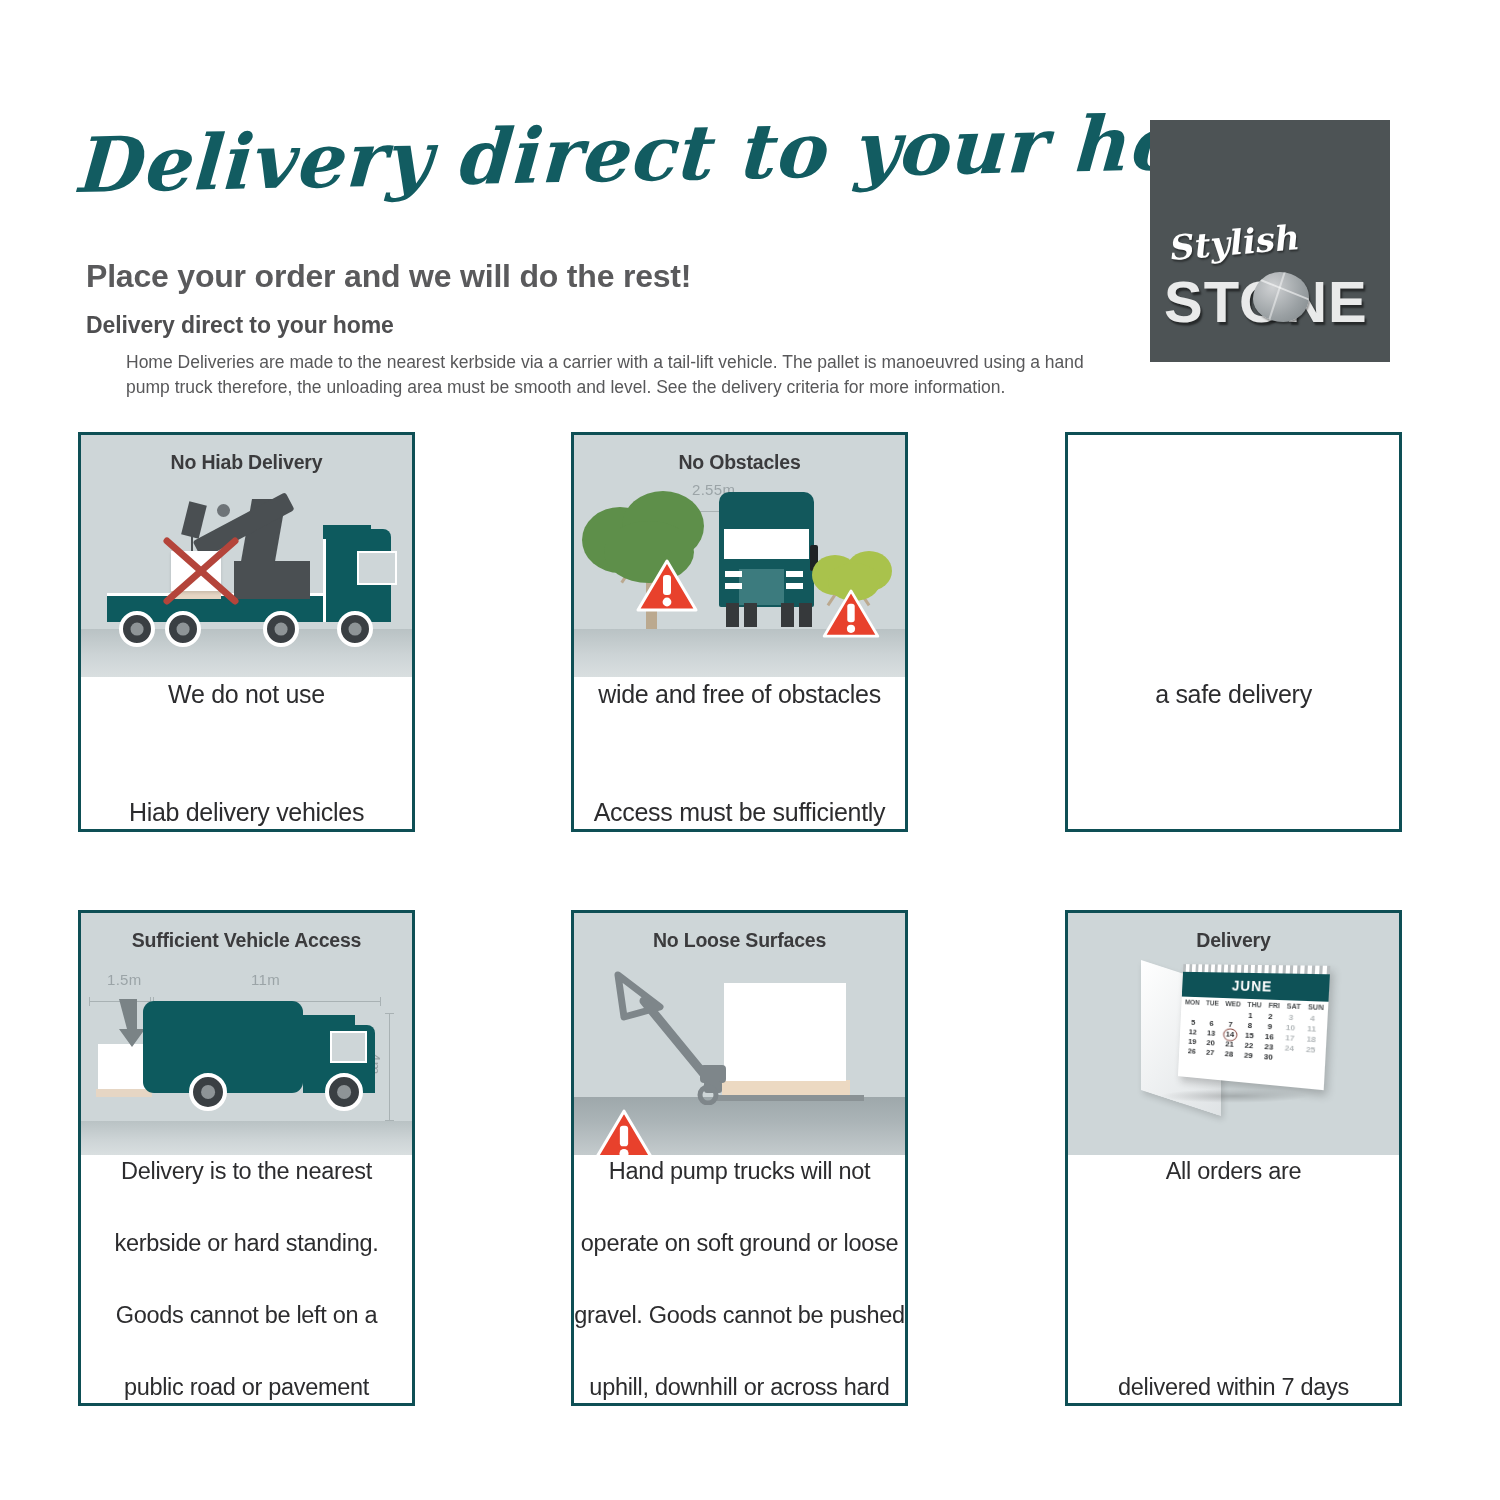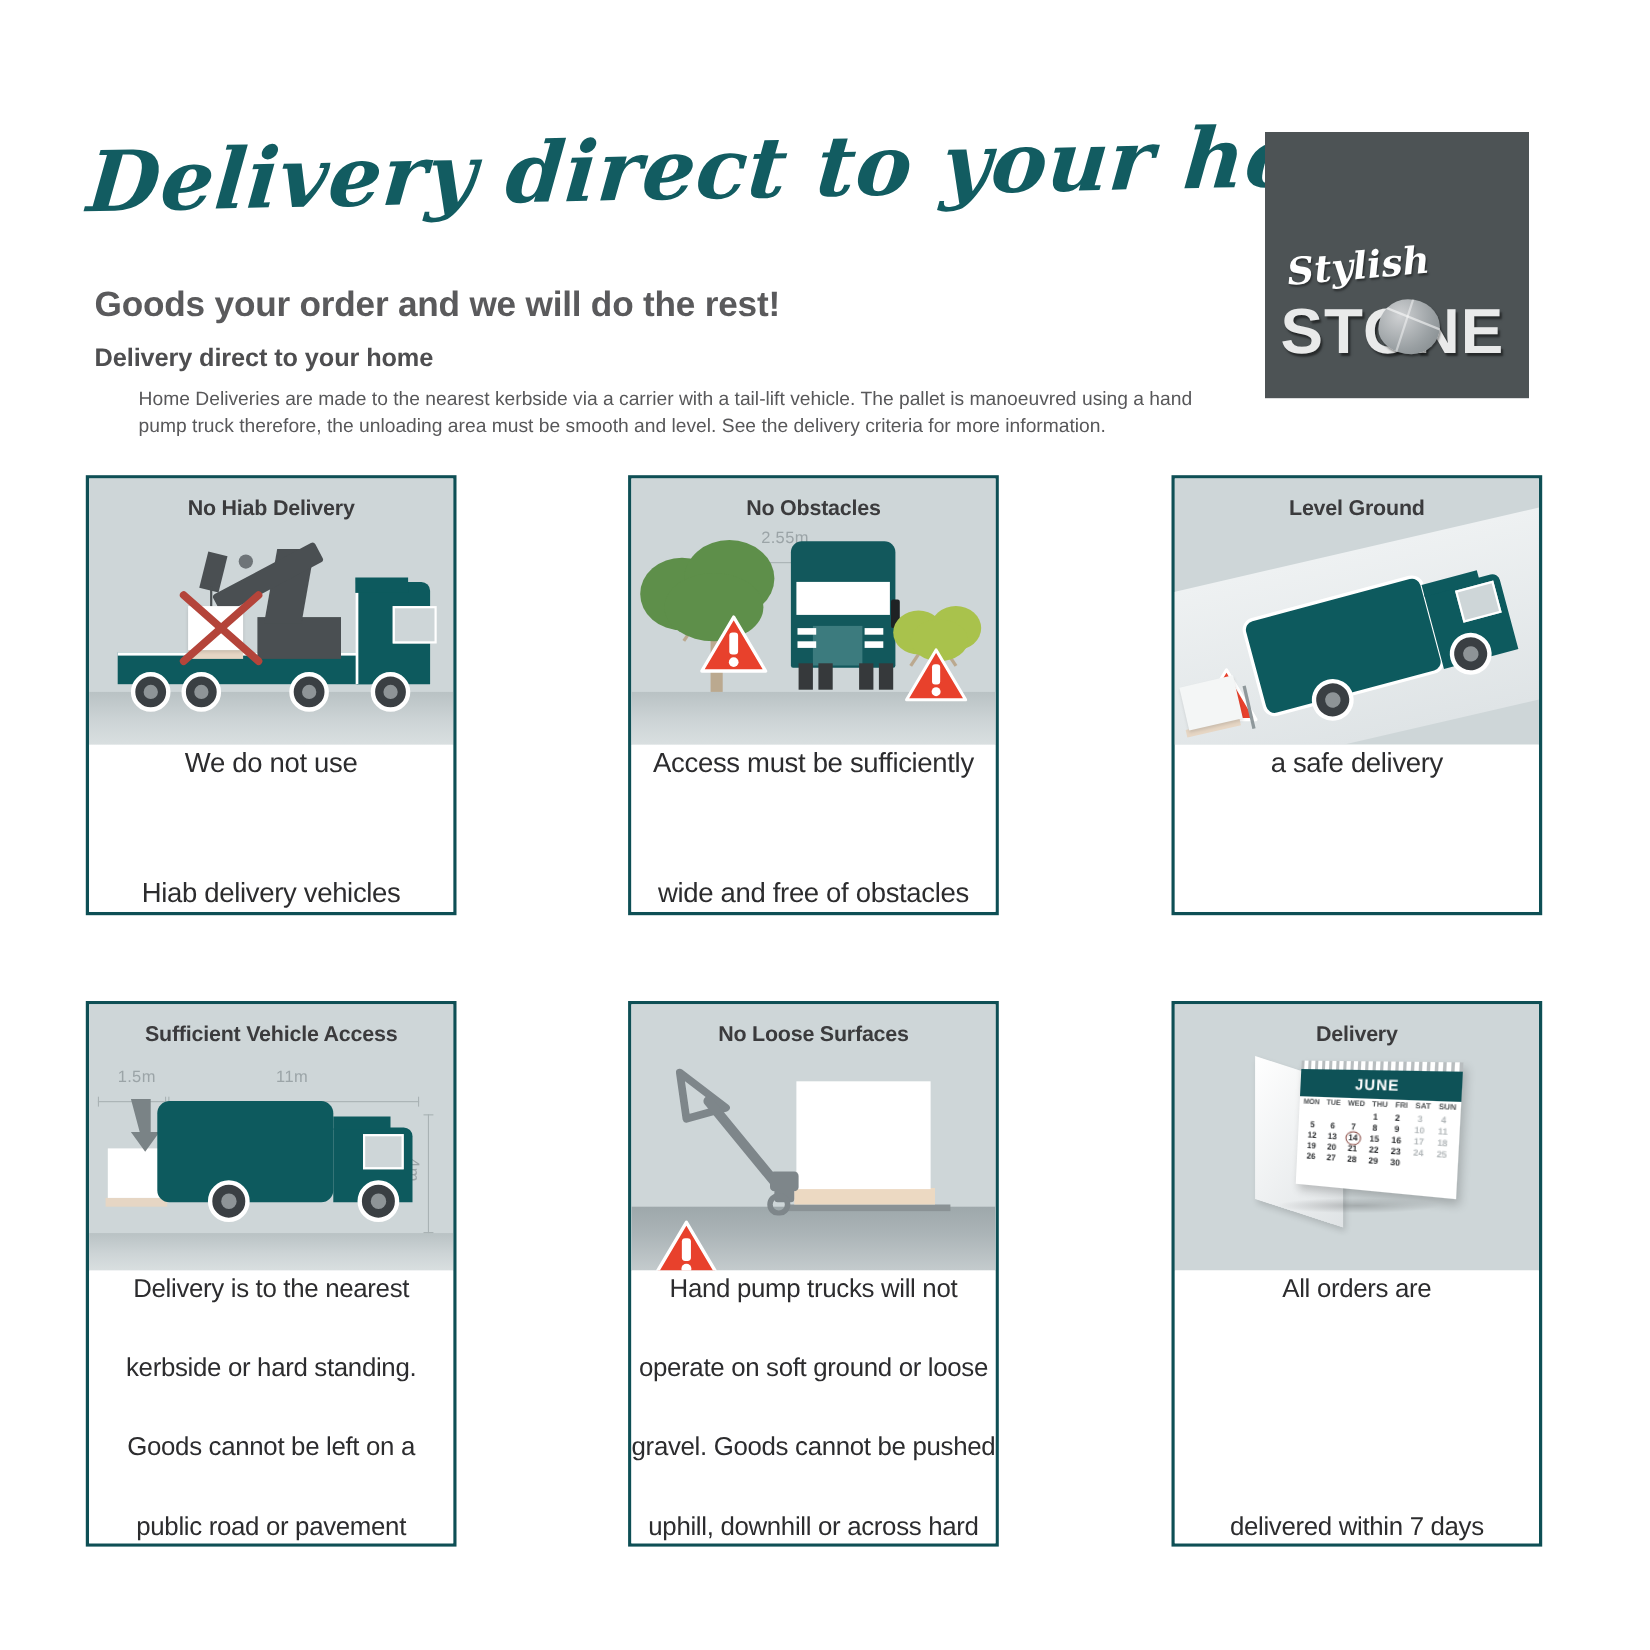--- a/index.html
+++ b/index.html
@@ -329,21 +329,21 @@
     width:13px; height:11px; border:1px solid #8a4a43; border-radius:50%;
     transform:translate(-50%,-50%);
   }
   #c6-shadow { position:absolute; left:20px; top:124px; width:150px; height:14px; background:radial-gradient(ellipse at center, rgba(0,0,0,.2) 0%, rgba(0,0,0,0) 70%);}
 </style>
 </head>
 <body>
 
 <div id="header">
   <div id="headline">Delivery direct to your home</div>
-  <div id="subhead">Goods your order and we will do the rest!</div>
+  <div id="subhead">Place your order and we will do the rest!</div>
   <div id="subhead2">Delivery direct to your home</div>
   <div id="bodycopy">Home Deliveries are made to the nearest kerbside via a carrier with a tail-lift vehicle. The pallet is manoeuvred using a hand pump truck therefore, the unloading area must be smooth and level. See the delivery criteria for more information.</div>
 
   <div id="logo">
     <div id="logo-script">Stylish</div>
     <div id="logo-stone">STONE</div>
     <div id="logo-pebble"></div>
   </div>
 </div>
 
@@ -435,55 +435,26 @@
       <div class="canopy" style="left:254px;bottom:76px;width:52px;height:38px;background:#a9c24c;"></div>
       <div class="warn" style="left:248px;bottom:88px;">
         <svg width="58" height="50" viewBox="0 0 62 54">
           <path d="M31 2 L60 51 L2 51 Z" fill="#e8412c" stroke="#ffffff" stroke-width="3" stroke-linejoin="round"></path>
           <rect x="27" y="16" width="8" height="20" rx="3" fill="#ffffff"></rect>
           <circle cx="31" cy="43" r="4.4" fill="#ffffff"></circle>
         </svg>
       </div>
     </div>
     <div class="caption">
+      <div class="line">wide and free of obstacles</div>
       <div class="line">Access must be sufficiently</div>
-      <div class="line">wide and free of obstacles</div>
     </div>
   </div>
 
   <div class="card col3 row1">
-    <div class="illus">
-      <div class="card-title">Level Ground</div>
-      <div id="c3-slope"></div>
-
-      <div class="warn" style="left:18px;bottom:70px;">
-        <svg width="58" height="50" viewBox="0 0 62 54">
-          <path d="M31 2 L60 51 L2 51 Z" fill="#e8412c" stroke="#ffffff" stroke-width="3" stroke-linejoin="round"></path>
-          <rect x="27" y="16" width="8" height="20" rx="3" fill="#ffffff"></rect>
-          <circle cx="31" cy="43" r="4.4" fill="#ffffff"></circle>
-        </svg>
-      </div>
-
-      <div id="c3-palletbase"></div>
-      <div id="c3-pallet"></div>
-      <div id="c3-post"></div>
-
-      <div id="c3-truckwrap">
-        <div id="c3-box"></div>
-        <div id="c3-cab"></div>
-        <div id="c3-cabtop"></div>
-        <div id="c3-win"></div>
-        <div class="wheel" style="left:44px;bottom:-14px;width:30px;height:30px;">
-            <i></i>
-          </div>
-        <div class="wheel" style="left:176px;bottom:-6px;width:30px;height:30px;">
-            <i></i>
-          </div>
-      </div>
-    </div>
     <div class="caption">
       <div class="line">a safe delivery</div>
     </div>
   </div>
 
   <div class="card col1 row2">
     <div class="illus">
       <div class="card-title">Sufficient Vehicle Access</div>
       <div class="ground" style="height:34px;"></div>
 

